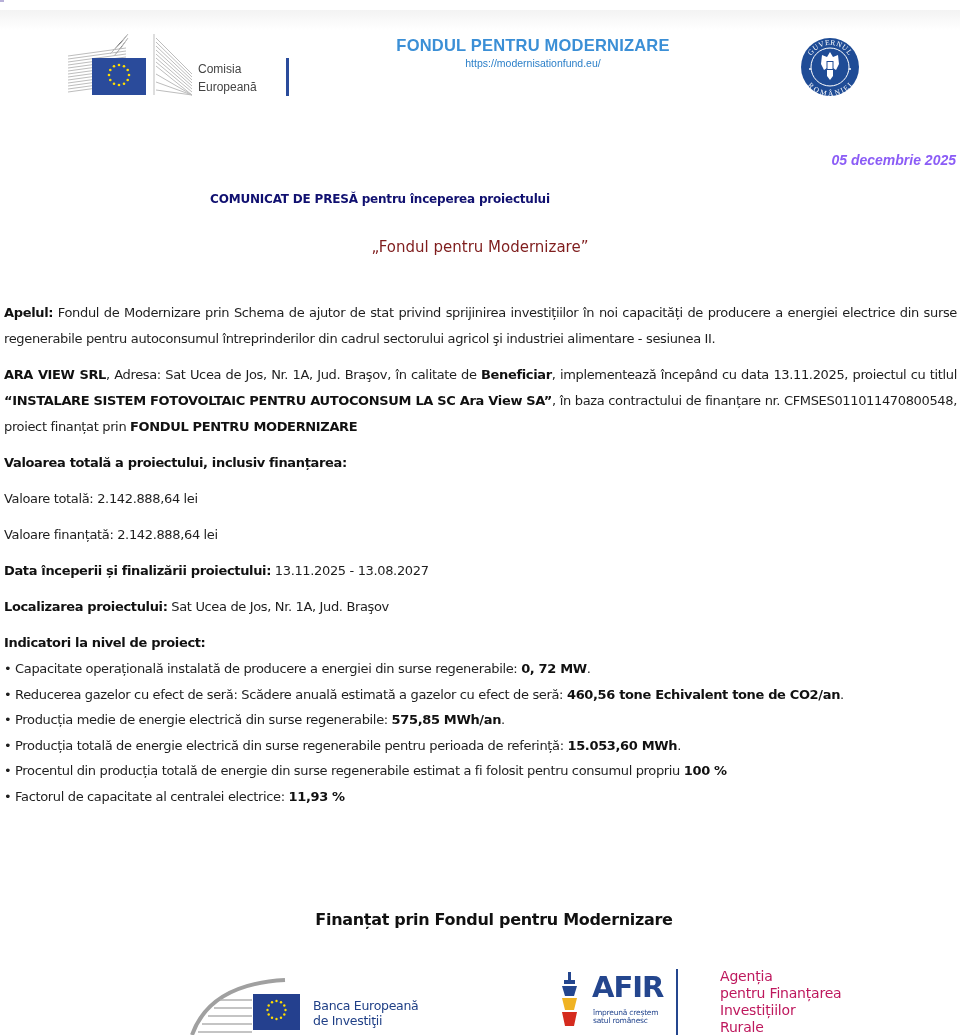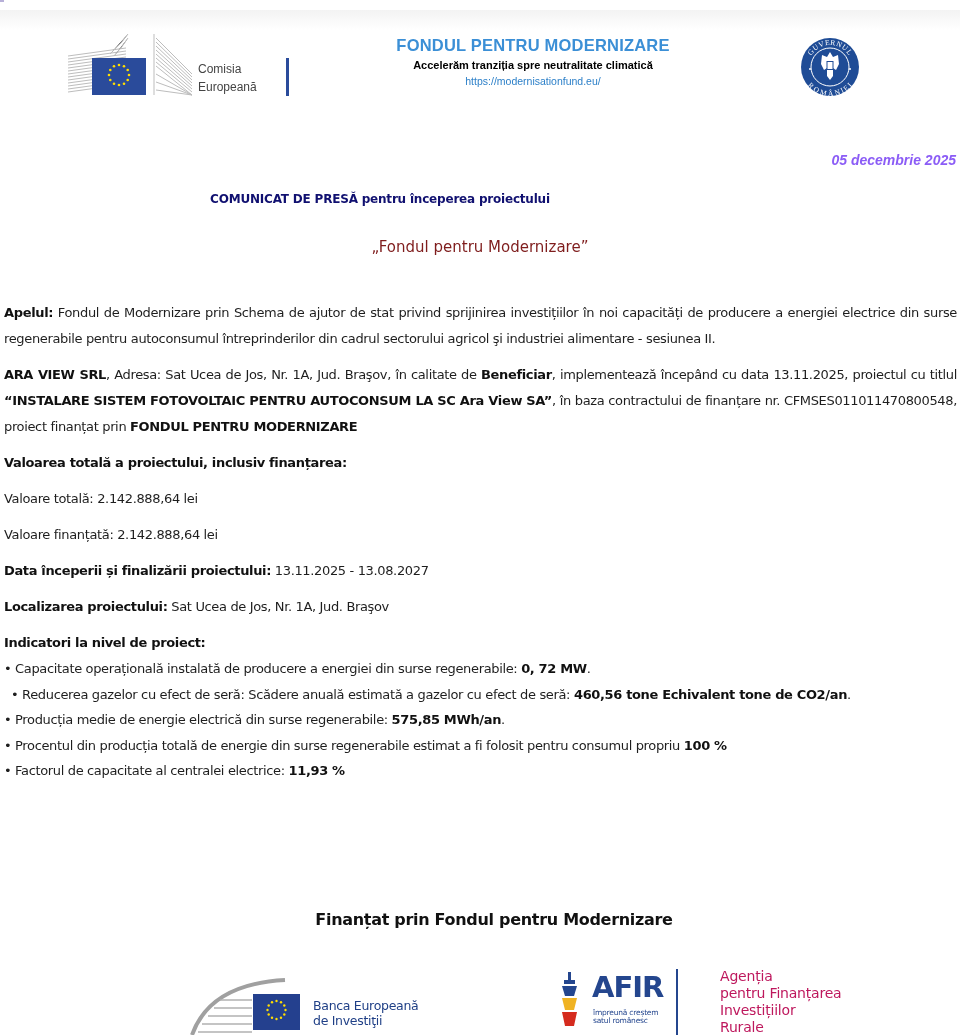--- a/index.html
+++ b/index.html
@@ -115,21 +115,20 @@
   </g>
 </svg>
 <div class="ec-text">
   <div>Comisia</div>
   <div>Europeană</div>
 </div>
 <div class="ec-bar"></div>
 
 <div class="fund-block">
   <div class="fund-title">FONDUL PENTRU MODERNIZARE</div>
-  <div class="fund-tagline">Accelerăm tranziția spre neutralitate climatică</div>
   <div class="fund-url">https://modernisationfund.eu/</div>
 </div>
 
 <svg class="gov-seal" viewBox="0 0 60 86">
   <circle cx="30" cy="43" r="29" fill="#1f4c96"></circle>
   <circle cx="30" cy="43" r="19" fill="none" stroke="#ffffff" stroke-width="1"></circle>
   <defs>
     <path id="arcTop" d="M8 43 A22 22 0 0 1 52 43"></path>
     <path id="arcBot" d="M7 43 A23 23 0 0 0 53 43"></path>
   </defs>
@@ -165,22 +164,23 @@
   <p>Valoare finanțată: 2.142.888,64 lei</p>
   <p>
     <b>Data începerii și finalizării proiectului:</b><span> 13.11.2025 - 13.08.2027</span>
   </p>
   <p>
     <b>Localizarea proiectului:</b><span> Sat Ucea de Jos, Nr. 1A, Jud. Braşov</span>
   </p>
   <p style="margin-bottom:0;"><b>Indicatori la nivel de proiect:</b></p>
   <ul class="bullets">
     <li class="justify"><span>• Capacitate operațională instalată de producere a energiei din surse regenerabile: </span><b>0, 72 MW</b><span>.</span></li>
-    <li class="justify" style="text-align-last:left;margin-left:7px;"><span>• Reducerea gazelor cu efect de seră: Scădere anuală estimată a gazelor cu efect de seră: </span><b>460,56 tone Echivalent tone de CO2/an</b><span>.</span></li>
+    <li class="justify" style="text-align-last:left;"><span>• Reducerea gazelor cu efect de seră: Scădere anuală estimată a gazelor cu efect de seră: </span><b>460,56 tone Echivalent tone de CO2/an</b><span>.</span></li>
     <li><span>• Producția medie de energie electrică din surse regenerabile: </span><b>575,85 MWh/an</b><span>.</span></li>
+    <li><span>• Producția totală de energie electrică din surse regenerabile pentru perioada de referință: </span><b>15.053,60 MWh</b><span>.</span></li>
     <li><span>• Procentul din producția totală de energie din surse regenerabile estimat a fi folosit pentru consumul propriu </span><b>100 %</b><span></span></li>
     <li><span>• Factorul de capacitate al centralei electrice: </span><b>11,93 %</b><span></span></li>
   </ul>
 </div>
 
 <div class="financed">Finanțat prin Fondul pentru Modernizare</div>
 
 <svg class="eib-logo" viewBox="0 0 250 63">
   <path d="M2 63 Q20 12 95 8" fill="none" stroke="#a0a0a0" stroke-width="4"></path>
   <g stroke="#b0b0b0" stroke-width="1.5">

